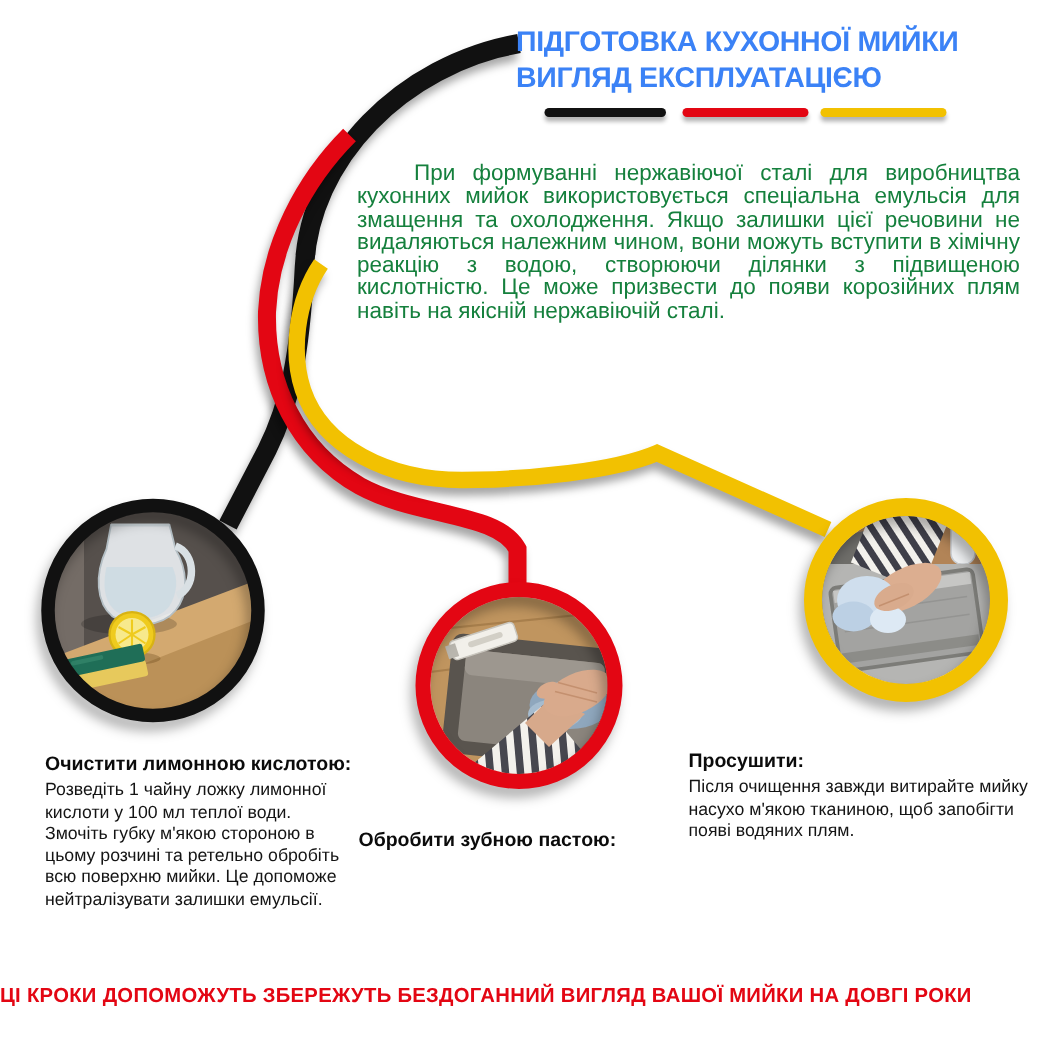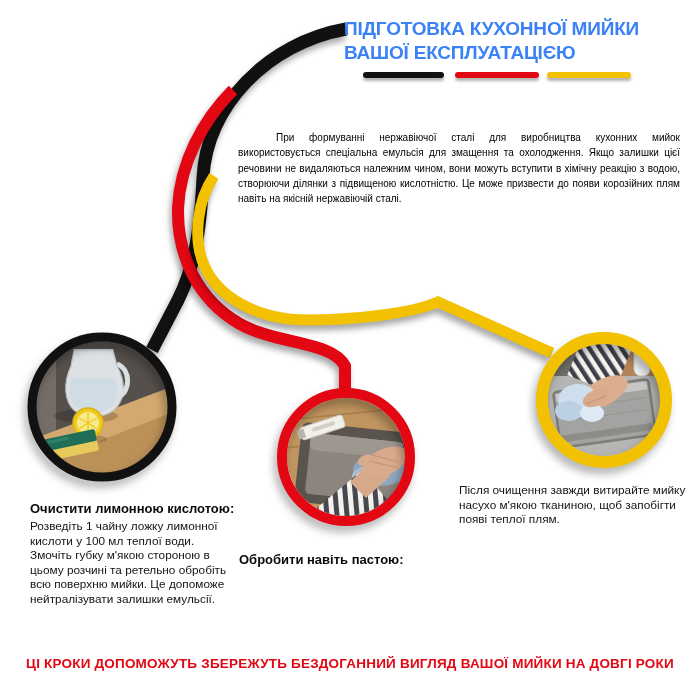--- a/index.html
+++ b/index.html
@@ -12,31 +12,31 @@
   .title{
     left:344px;top:17px;width:300px;
     font-size:19px;line-height:23.5px;font-weight:bold;color:#3b82f6;
     letter-spacing:-0.2px;
   }
   .bar{top:72px;height:6px;border-radius:3px;box-shadow:0 3px 3px rgba(0,0,0,.3);}
   .bar.black{left:363px;width:81px;background:#111111;}
   .bar.red{left:455px;width:84px;background:#e30613;}
   .bar.yellow{left:547px;width:84px;background:#f2c101;}
   .intro{
-    left:238px;top:130px;width:442px;
-    font-size:10px;line-height:15.3px;text-align:justify;color:#000000;
+    left:238px;top:108px;width:442px;
+    font-size:15px;line-height:15.3px;text-align:justify;color:#15803d;
   }
   .intro p{margin:0 0 13px 0;text-indent:38px;}
   .step{font-size:11.8px;line-height:14.6px;color:#141414;}
   .step h3{margin:16px 0 3px 0;font-size:13px;line-height:15px;font-weight:bold;color:#0b0b0b;}
   .step.s1{left:30px;top:485px;width:208px;}
   .step.s2{left:239px;top:536px;width:226px;}
   .step.s3{left:459px;top:483px;width:236px;}
   .footer{
-    left:0;top:656px;width:700px;text-align:center;
+    left:0;top:656px;width:700px;text-align:left;
     font-size:13.5px;font-weight:bold;color:#e30613;letter-spacing:0.2px;
   }
   .shadowed{filter:drop-shadow(-2px 5px 3px rgba(0,0,0,.35));}
   .ringshadow{filter:drop-shadow(-3px 6px 4px rgba(0,0,0,.3));}
 </style>
 </head>
 <body>
 
 <svg id="deco" viewBox="0 0 700 700">
   <defs>
@@ -154,34 +154,35 @@
       <ellipse cx="592" cy="413" rx="12" ry="9" fill="#dde9f4"></ellipse>
       <ellipse cx="596" cy="398" rx="14" ry="8" fill="#d9ab8d" transform="rotate(-25 596 398)"></ellipse>
       <line x1="586" y1="404" x2="606" y2="396" stroke="#c4906f" stroke-width="1"></line>
     </g>
     <circle class="ringshadow" cx="604" cy="400" r="62" fill="none" stroke="#f2c101" stroke-width="12"></circle>
   </g>
 </svg>
 
 <div class="abs title">
   <div>ПІДГОТОВКА КУХОННОЇ МИЙКИ</div>
-  <div>ВАШОЇ ЕКСПЛУАТАЦІЄЮ</div>
+  <div>ВИГЛЯД ЕКСПЛУАТАЦІЄЮ</div>
 </div>
 <div class="abs bar black"></div>
 <div class="abs bar red"></div>
 <div class="abs bar yellow"></div>
 
 <div class="abs intro">
   <p>При формуванні нержавіючої сталі для виробництва кухонних мийок використовується спеціальна емульсія для змащення та охолодження. Якщо залишки цієї речовини не видаляються належним чином, вони можуть вступити в хімічну реакцію з водою, створюючи ділянки з підвищеною кислотністю. Це може призвести до появи корозійних плям навіть на якісній нержавіючій сталі.</p>
 </div>
 
 <div class="abs step s1">
   <h3>Очистити лимонною кислотою:</h3>
   <div>Розведіть 1 чайну ложку лимонної кислоти у 100 мл теплої води. Змочіть губку м'якою стороною в цьому розчині та ретельно обробіть всю поверхню мийки. Це допоможе нейтралізувати залишки емульсії.</div>
 </div>
 <div class="abs step s2">
-  <h3>Обробити навіть пастою:</h3>
+  <h3>Обробити зубною пастою:</h3>
 </div>
 <div class="abs step s3">
-  <div>Після очищення завжди витирайте мийку насухо м'якою тканиною, щоб запобігти появі теплої плям.</div>
+  <h3>Просушити:</h3>
+  <div>Після очищення завжди витирайте мийку насухо м'якою тканиною, щоб запобігти появі водяних плям.</div>
 </div>
 
 <div class="abs footer">ЦІ КРОКИ ДОПОМОЖУТЬ ЗБЕРЕЖУТЬ БЕЗДОГАННИЙ ВИГЛЯД ВАШОЇ МИЙКИ НА ДОВГІ РОКИ</div>
 
 </body></html>

